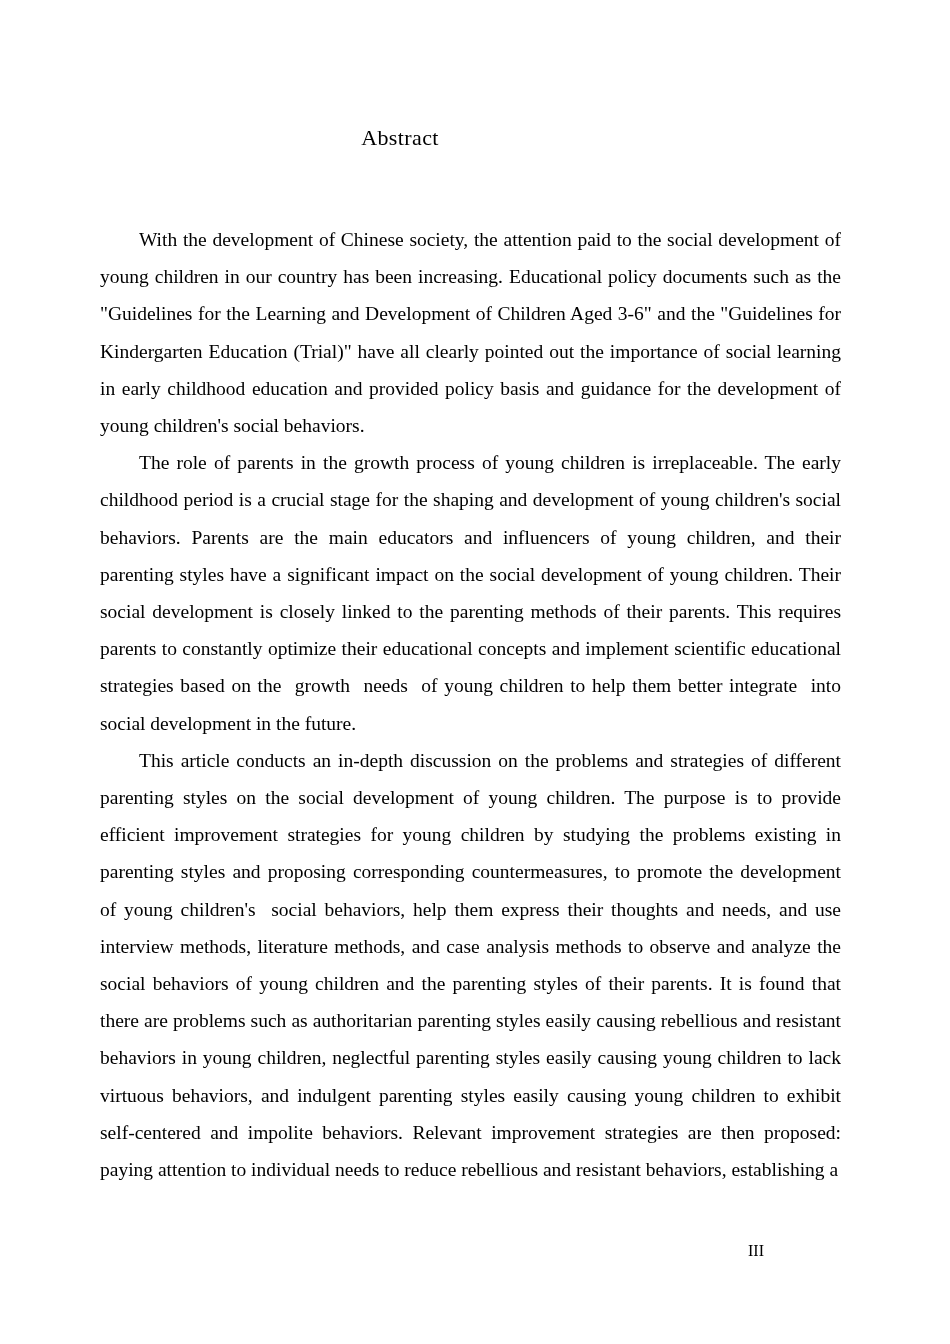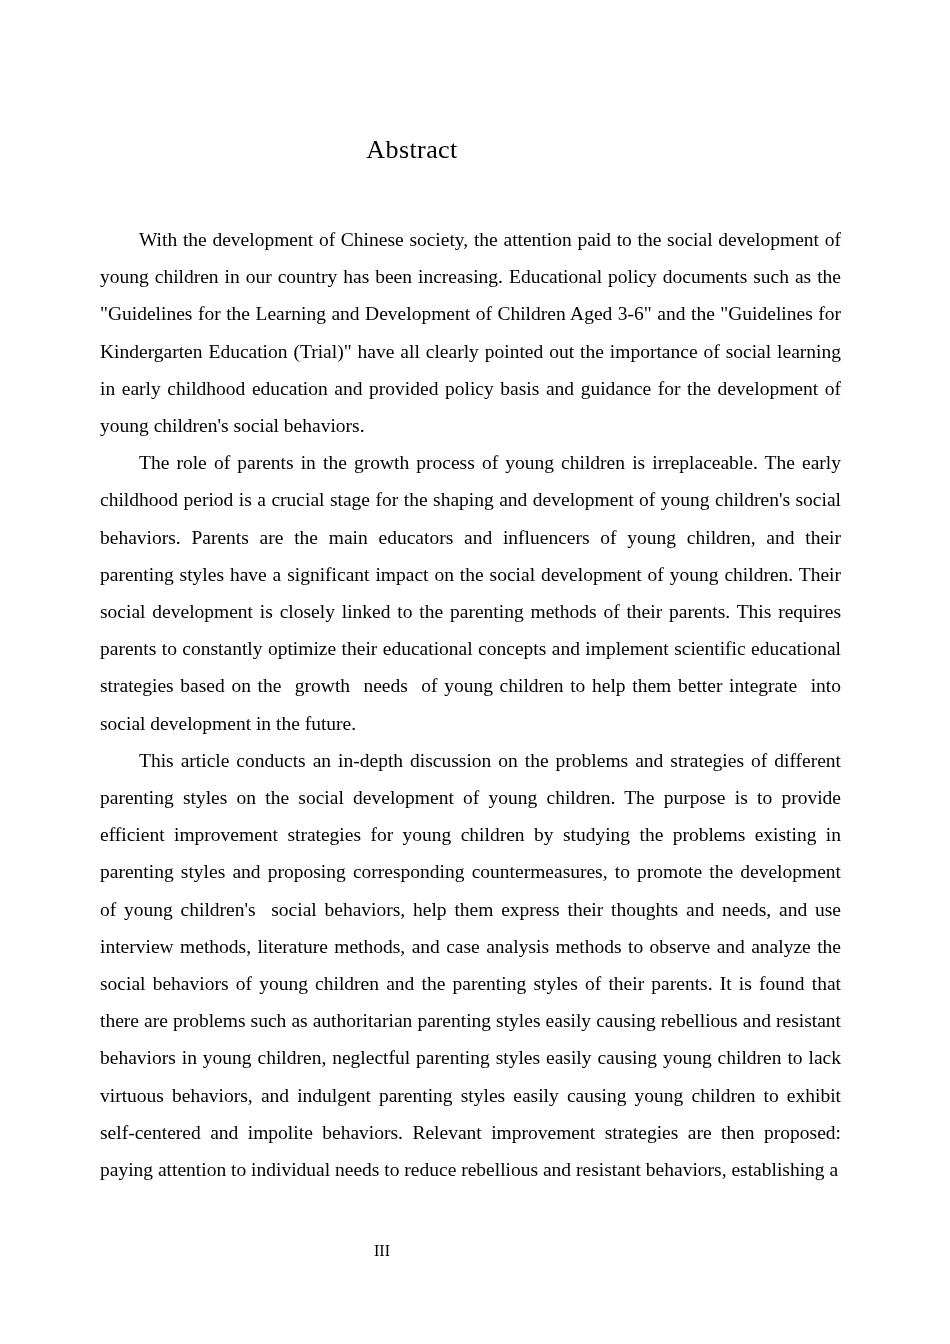--- a/index.html
+++ b/index.html
@@ -22,25 +22,25 @@
     height: 1344px;
     box-sizing: border-box;
   }
 
   .page-title {
     position: absolute;
     top: 121px;
     left: 0;
     width: 800px;
     text-align: center;
-    font-size: 26px;
+    font-size: 22px;
     line-height: 34px;
     letter-spacing: 0.4px;
     font-weight: normal;
-    margin: 12px;
+    margin: 0;
   }
 
   .body-block {
     position: absolute;
     top: 221px;
     left: 100px;
     width: 741px;
   }
 
   .para {
@@ -57,21 +57,21 @@
 
   .para + .para {
     margin-top: 0px;
   }
 
   .footer-pageno {
     position: absolute;
     top: 1241px;
     left: 0;
     width: 764px;
-    text-align: center;
+    text-align: right;
     font-size: 16px;
     line-height: 20px;
   }
 </style>
 </head>
 <body>
 
 <div class="page">
 
   <h1 class="page-title">Abstract</h1>

